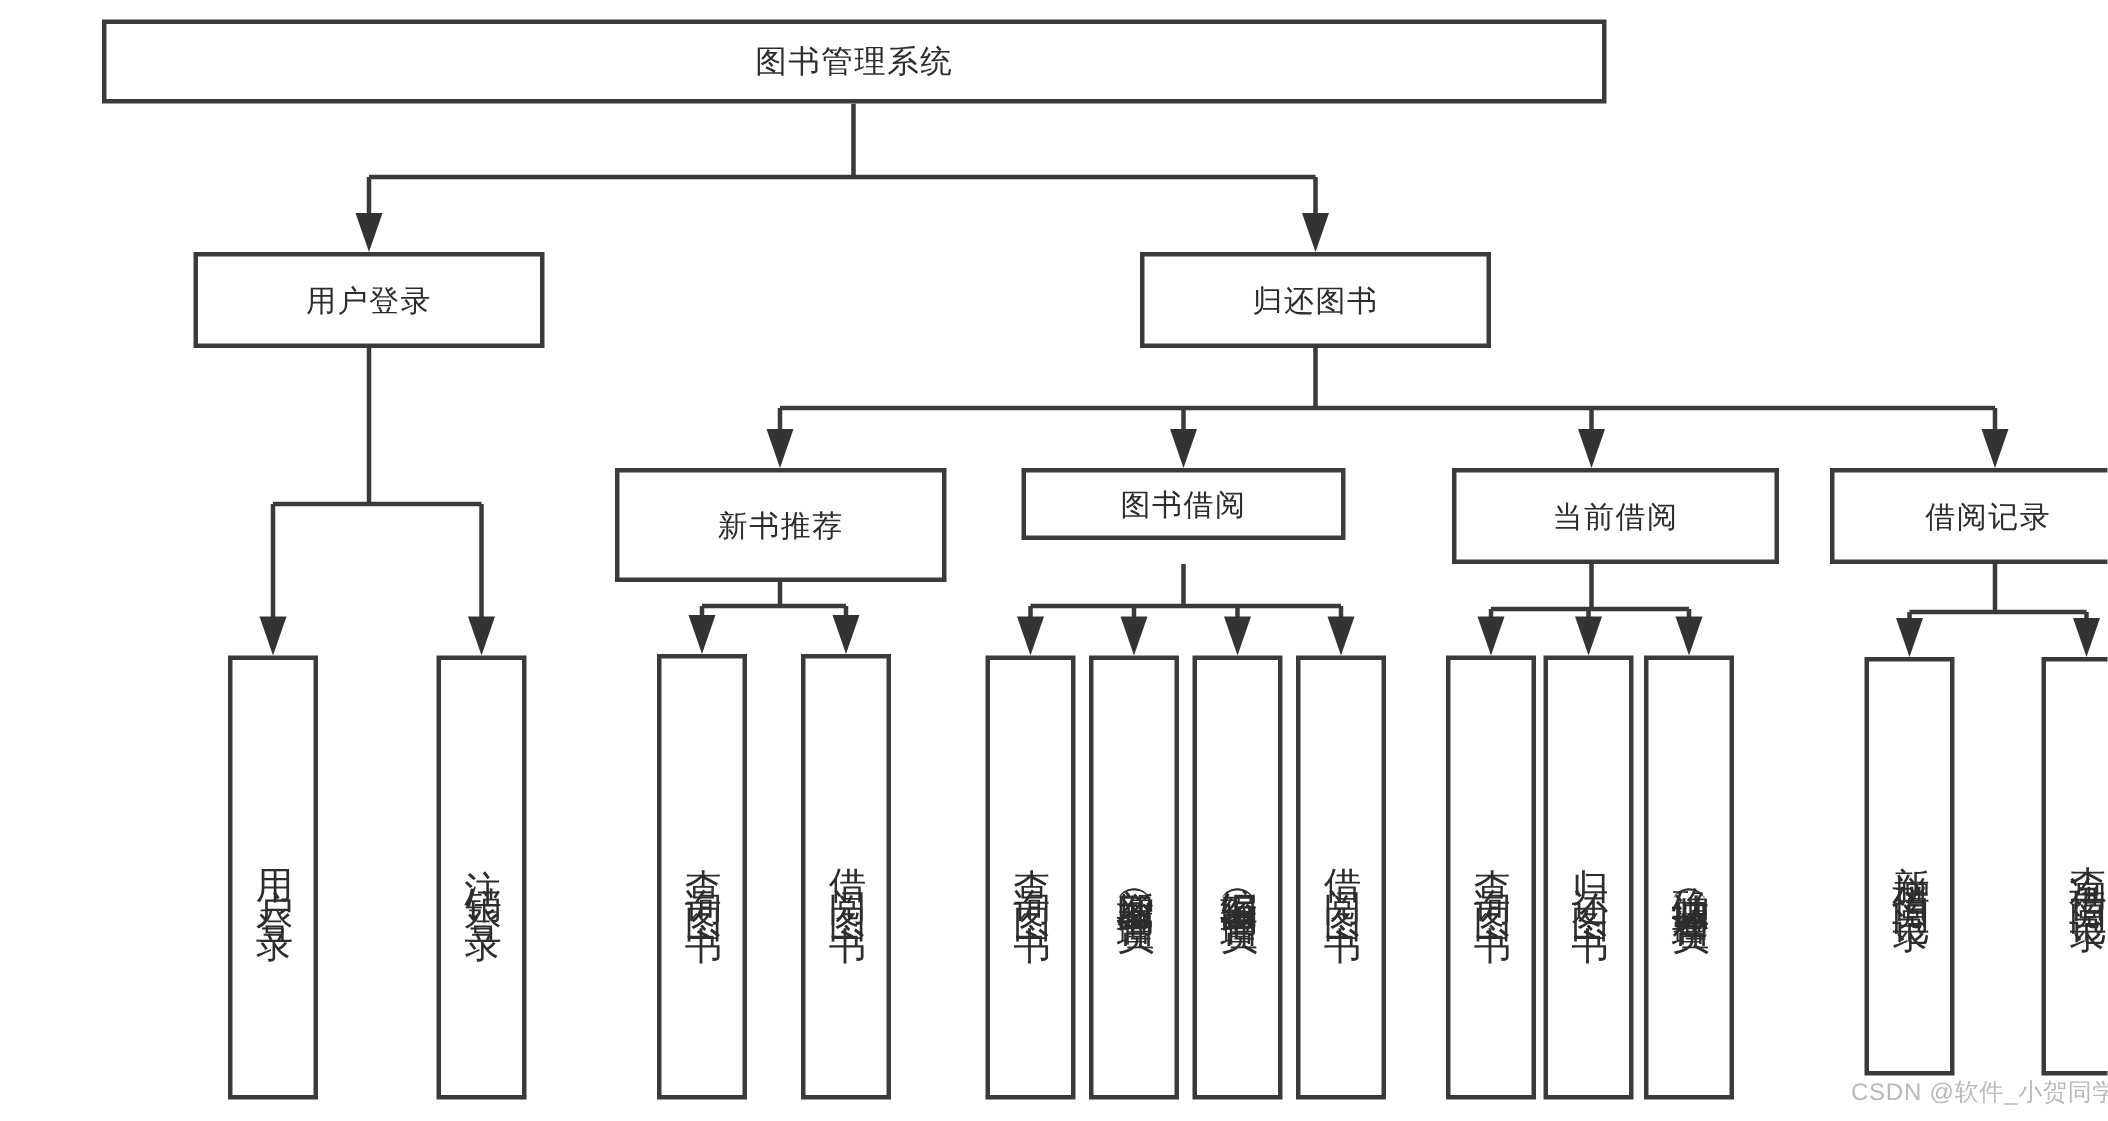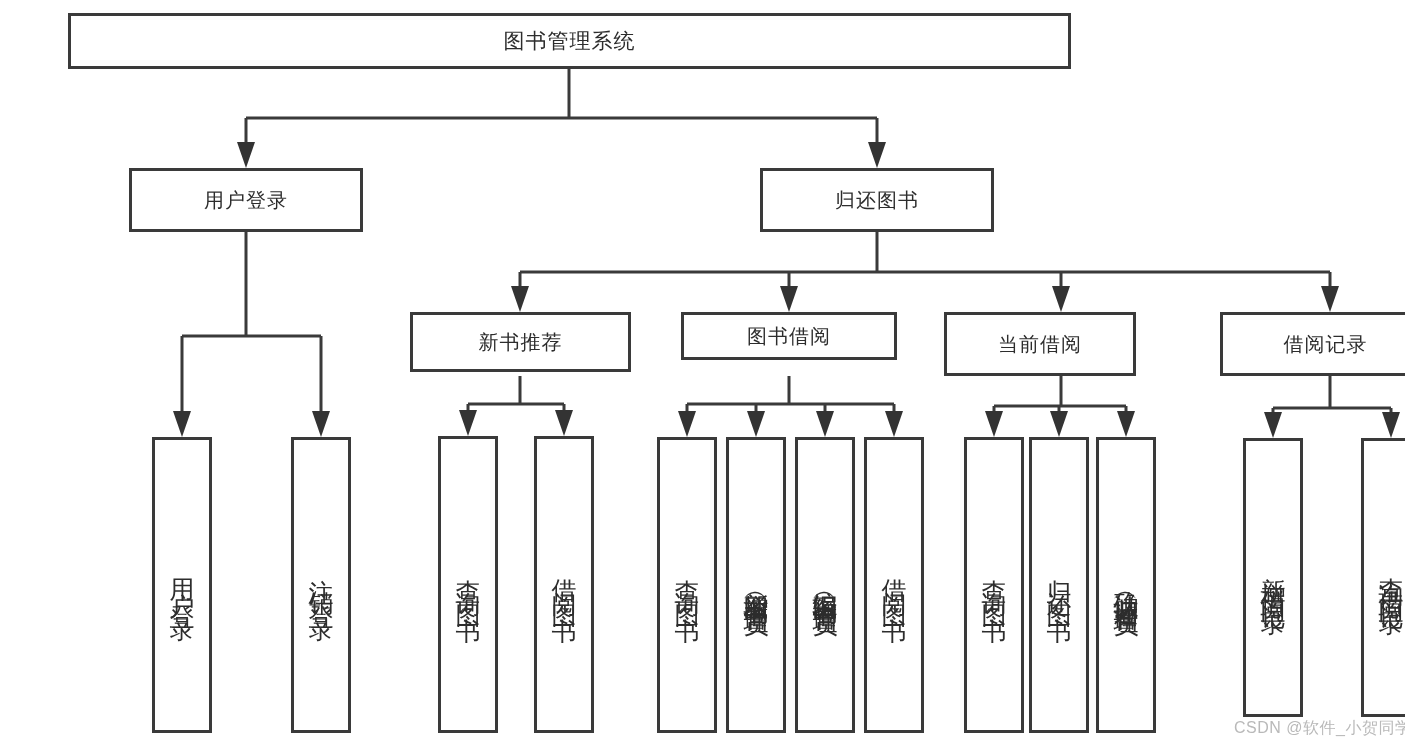--- a/index.html
+++ b/index.html
@@ -94,23 +94,23 @@
       <polygon points="1216,412 1234,412 1225,438"></polygon>
       <polygon points="1334,412 1352,412 1343,438"></polygon>
     </g>
   </svg>
 
   <div class="node h-node lvl-root" style="left:20px; top:13px; width:1003px; height:56px;">图书管理系统</div>
 
   <div class="node h-node" style="left:81px; top:168px; width:234px; height:64px;">用户登录</div>
   <div class="node h-node" style="left:712px; top:168px; width:234px; height:64px;">归还图书</div>
 
-  <div class="node h-node" style="left:362px; top:312px; width:221px; height:60px;">新书推荐</div>
+  <div class="node h-node" style="left:362px; top:312px; width:221px; height:76px;">新书推荐</div>
   <div class="node h-node" style="left:633px; top:312px; width:216px; height:48px;">图书借阅</div>
-  <div class="node h-node" style="left:896px; top:312px; width:192px; height:64px;">当前借阅</div>
+  <div class="node h-node" style="left:920px; top:312px; width:218px; height:64px;">当前借阅</div>
   <div class="node h-node" style="left:1172px; top:312px; width:196px; height:64px;padding-left:15px;">借阅记录</div>
 
   <div class="node leaf" style="left:104px; top:437px; width:60px; height:296px;">
     <span class="v-text sp-l">用户登录</span>
   </div>
   <div class="node leaf" style="left:243px; top:437px; width:60px; height:296px;">
     <span class="v-text sp-l">注销登录</span>
   </div>
 
   <div class="node leaf" style="left:390px; top:436px; width:60px; height:297px;">

